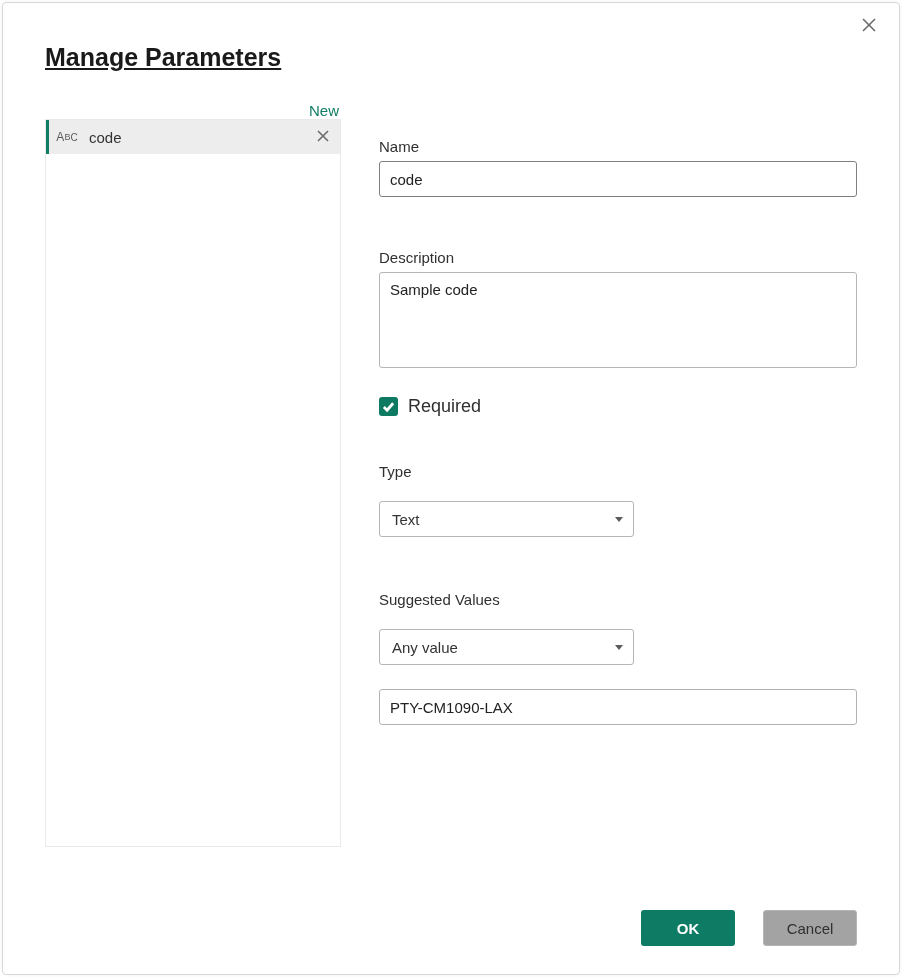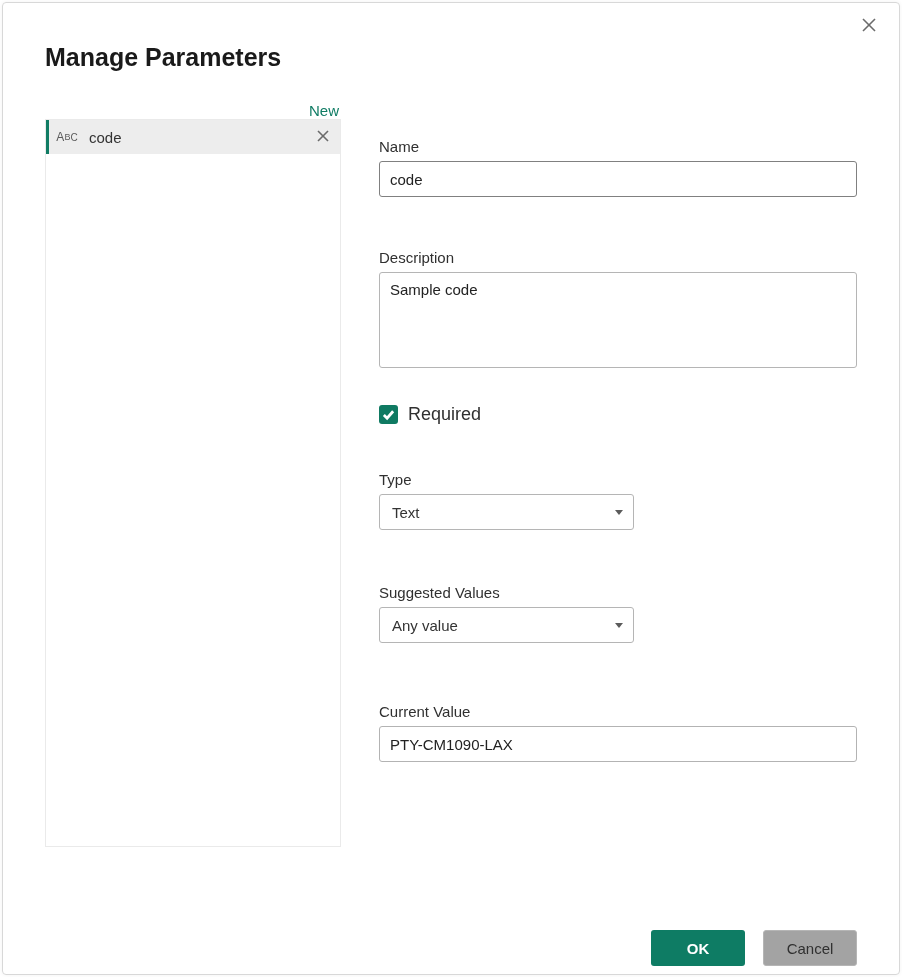--- a/index.html
+++ b/index.html
@@ -31,20 +31,21 @@
       width: 20px;
       height: 20px;
       cursor: pointer;
       color: #6b6b6b;
     }
     .dialog-title {
       font-size: 25px;
       font-weight: 600;
       color: #1a1a1a;
       margin-bottom: 30px;
+      text-decoration: underline;
     }
     .body {
       display: flex;
       gap: 38px;
     }
     .left-col {
       width: 296px;
       display: flex;
       flex-direction: column;
     }
@@ -125,21 +126,21 @@
     }
     .textarea-input {
       width: 100%;
       height: 96px;
       border: 1px solid #b5b5b5;
       border-radius: 3px;
       padding: 8px 10px;
       font-size: 15px;
       font-family: inherit;
       color: #222;
-      margin-bottom: 36px;
+      margin-bottom: 28px;
       resize: none;
     }
     .checkbox-row {
       display: flex;
       align-items: center;
       margin-bottom: 10px;
       gap: 10px;
     }
     .checkbox {
       width: 19px;
@@ -167,41 +168,42 @@
       height: 36px;
       border: 1px solid #b5b5b5;
       border-radius: 3px;
       display: flex;
       align-items: center;
       justify-content: space-between;
       padding: 0 10px 0 12px;
       margin-bottom: 18px;
       cursor: pointer;
       background: #fff;
+      margin-top: 15px;
     }
     .select-value {
       font-size: 15px;
       color: #333;
     }
     .caret {
       width: 0;
       height: 0;
       border-left: 4px solid transparent;
       border-right: 4px solid transparent;
       border-top: 5px solid #5b5b5b;
     }
     .spacer-sv {
       height: 6px;
     }
     .footer {
       position: absolute;
-      bottom: 8px;
+      bottom: 28px;
       right: 42px;
       display: flex;
-      gap: 18px;
+      gap: 28px;
     }
     .btn {
       height: 36px;
       border-radius: 3px;
       font-size: 15px;
       font-family: inherit;
       cursor: pointer;
       padding: 0 20px;
       min-width: 94px;
     }
@@ -273,21 +275,20 @@
       </div>
 
       <div class="field-label">Suggested Values</div>
       <div class="select-wrap">
         <span class="select-value">Any value</span>
         <span class="caret"></span>
       </div>
 
       <div class="spacer-sv"></div>
 
-      <div class="field-label">Current Value</div>
       <input class="text-input" type="text" value="PTY-CM1090-LAX" style="">
 
     </div>
   </div>
 
   <div class="footer">
     <button class="btn btn-primary">OK</button>
     <button class="btn btn-secondary">Cancel</button>
   </div>
 

